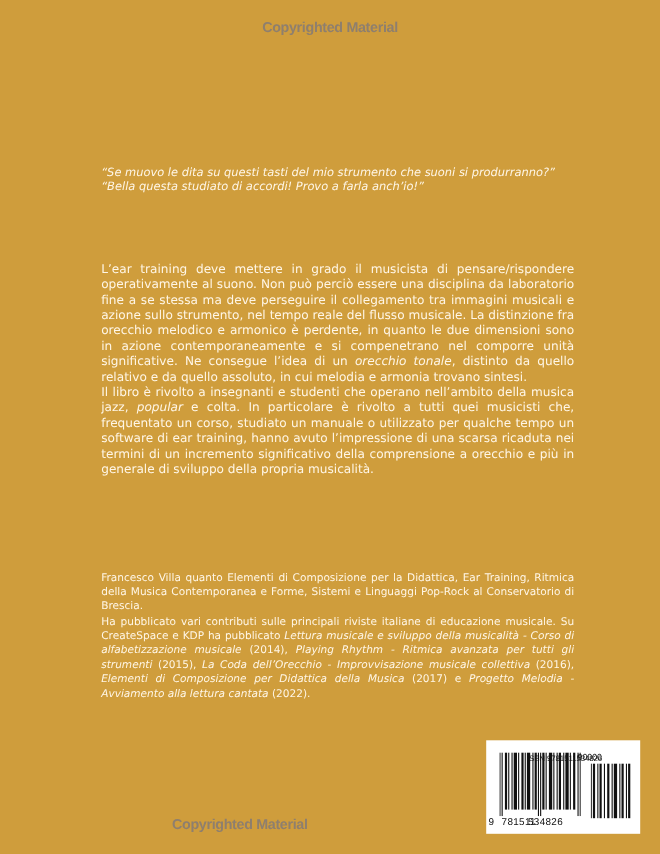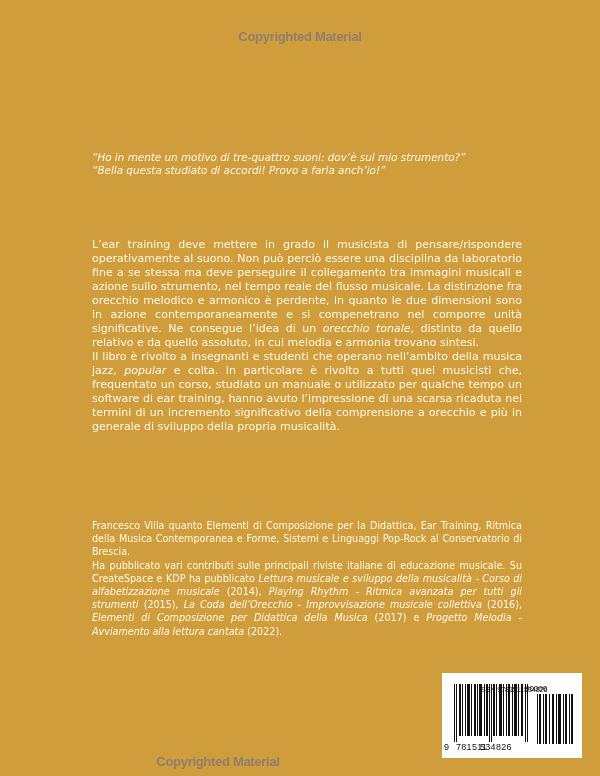--- a/index.html
+++ b/index.html
@@ -12,21 +12,20 @@
       color: #FFFFFF;
     }
     .watermark {
       position: absolute; left: 0; width: 600px;
       text-align: center;
       font-family: "Liberation Sans", sans-serif;
       font-weight: bold;
       font-size: 13px;
       color: #8E7F6E;
       letter-spacing: -0.3px;
-      margin-top: 12px;
     }
     .wm-top { top: 17px; }
     .wm-bottom { top: 742px; left: -82px; }
     .quotes {
       position: absolute; left: 92px; top: 151px; width: 440px;
       font-style: italic;
       font-size: 10.4px;
       line-height: 13.4px;
       color: #FFF6E6;
     }
@@ -77,21 +76,21 @@
     .digits-2 {
       position: absolute; left: 38px; top: 69px; font-size: 9px; letter-spacing: 0.3px;
     }
   </style>
 </head>
 <body>
 
 <div class="watermark wm-top">Copyrighted Material</div>
 
 <div class="quotes">
-  <div>“Ho in mente un motivo di tre-quattro suoni: dov’è sul mio strumento?”</div>
+  <div>“Se muovo le dita su questi tasti del mio strumento che suoni si produrranno?”</div>
   <div>“Bella questa studiato di accordi! Provo a farla anch’io!”</div>
 </div>
 
 <div class="body-text">
   <p><span>L’ear training deve mettere in grado il musicista di pensare/rispondere operativamente al suono. Non può perciò essere una disciplina da laboratorio fine a se stessa ma deve perseguire il collegamento tra immagini musicali e azione sullo strumento, nel tempo reale del flusso musicale. La distinzione fra orecchio melodico e armonico è perdente, in quanto le due dimensioni sono in azione contemporaneamente e si compenetrano nel comporre unità significative. Ne consegue l’idea di un </span><em>orecchio tonale</em><span>, distinto da quello relativo e da quello assoluto, in cui melodia e armonia trovano sintesi.</span></p>
   <p><span>Il libro è rivolto a insegnanti e studenti che operano nell’ambito della musica jazz, </span><em>popular</em><span> e colta. In particolare è rivolto a tutti quei musicisti che, frequentato un corso, studiato un manuale o utilizzato per qualche tempo un software di ear training, hanno avuto l’impressione di una scarsa ricaduta nei termini di un incremento significativo della comprensione a orecchio e più in generale di sviluppo della propria musicalità.</span></p>
 </div>
 
 <div class="bio">
   <p>Francesco Villa quanto Elementi di Composizione per la Didattica, Ear Training, Ritmica della Musica Contemporanea e Forme, Sistemi e Linguaggi Pop-Rock al Conservatorio di Brescia.</p>

